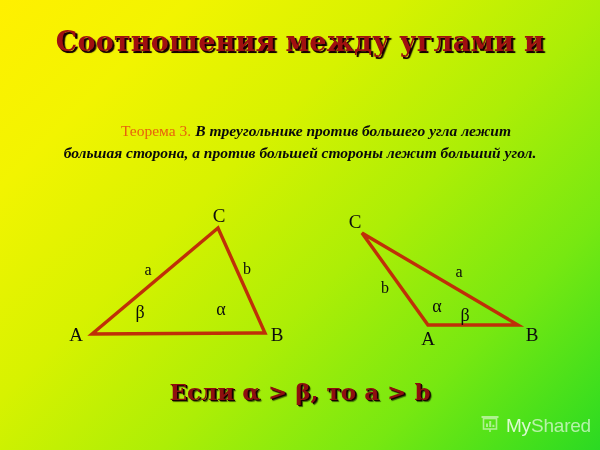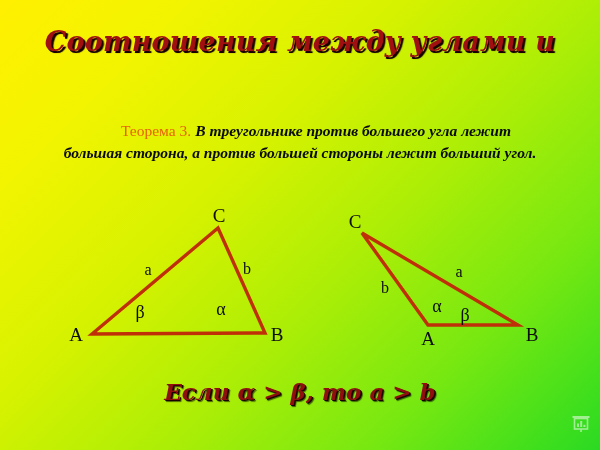--- a/index.html
+++ b/index.html
@@ -31,21 +31,20 @@
   #title-block {
     position: absolute;
     top: 26px;
     left: 0;
     width: 600px;
     text-align: center;
     line-height: 1.18;
   }
   .title-line {
     font-family: "DejaVu Serif", "Liberation Serif", serif;
-    font-style: italic;
     font-weight: bold;
     font-size: 27px;
     color: #A01010;
     letter-spacing: 0.2px;
     text-shadow:
        1.6px 1.6px 0 #1a0000,
        2.4px 2.4px 1px rgba(0,0,0,0.65);
     white-space: nowrap;
   }
 
@@ -105,21 +104,20 @@
   
   #conclusion {
     position: absolute;
     top: 378px;
     left: 0;
     width: 600px;
     text-align: center;
   }
   #conclusion-text {
     font-family: "DejaVu Serif", "Liberation Serif", serif;
-    font-style: italic;
     font-weight: bold;
     font-size: 23px;
     color: #8F0F0F;
     text-shadow:
        1.4px 1.4px 0 #180000,
        2.2px 2.2px 1px rgba(0,0,0,0.6);
     white-space: nowrap;
     text-align: center;
   }
 
@@ -194,15 +192,16 @@
     <span id="watermark-icon">
       <svg width="20" height="20" viewBox="0 0 20 20" xmlns="http://www.w3.org/2000/svg">
         <rect x="1.5" y="2" width="17" height="2" fill="#ffffff"></rect>
         <rect x="3.5" y="4.5" width="13" height="10.5" fill="none" stroke="#ffffff" stroke-width="1.6"></rect>
         <rect x="6" y="9.5" width="2" height="3.5" fill="#ffffff"></rect>
         <rect x="9.2" y="7" width="2" height="6" fill="#ffffff"></rect>
         <rect x="12.4" y="10.8" width="2" height="2.2" fill="#ffffff"></rect>
         <rect x="9.2" y="15" width="1.6" height="3" fill="#ffffff"></rect>
       </svg>
     </span>
+    <span id="watermark-text"><span class="wm-strong">My</span><span>Shared</span></span>
   </div>
 
 </div>
 
 </body></html>

